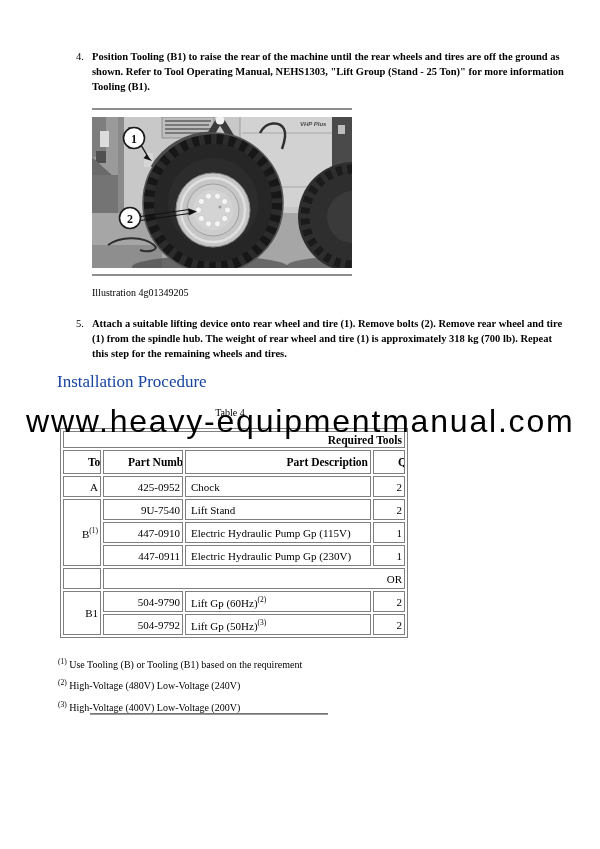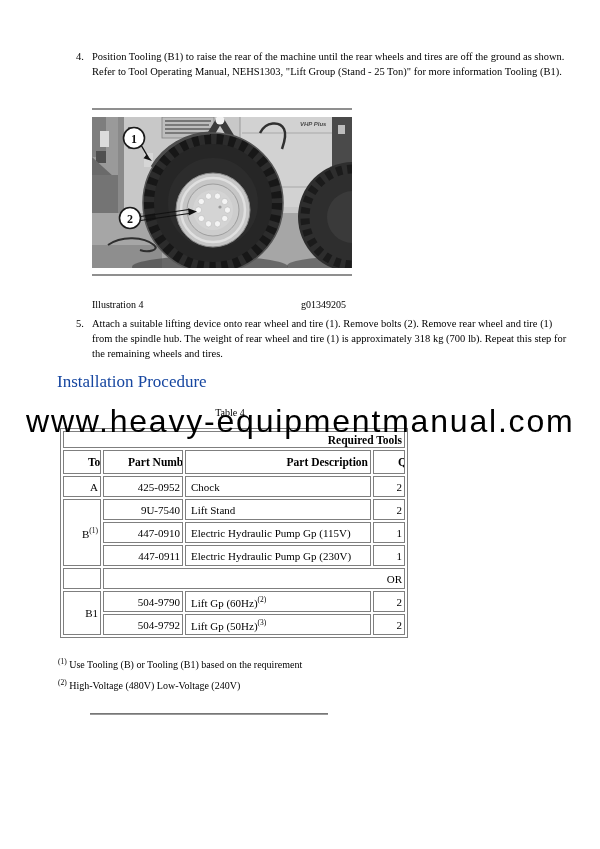--- a/index.html
+++ b/index.html
@@ -1,33 +1,33 @@
 <!DOCTYPE html>
 <html><head>
 <meta charset="utf-8">
 <style>
   html,body{margin:0;padding:0;background:#ffffff;}
   #page{position:relative;width:600px;height:849px;background:#ffffff;overflow:hidden;
         font-family:"Liberation Serif", serif;color:#000;}
 
   .step{position:absolute;display:flex;font-size:10.5px;line-height:15px;}
   .step .num{width:16px;flex:none;}
-  .step .txt{width:477px;}
+  .step .txt{width:477px;font-weight:bold;}
   #step4{left:76px;top:49px;}
   #step5{left:76px;top:316px;}
 
   .rule{position:absolute;height:2px;background:#8f8f8f;}
   #rule-top{left:92px;top:108px;width:260px;}
   #rule-bottom{left:92px;top:274px;width:260px;}
   #rule-footer{left:90px;top:713px;width:238px;background:#9a9a9a;border-top:1px solid #777;height:1px;}
 
   #photo{position:absolute;left:92px;top:117px;width:260px;height:151px;}
 
   #caption{position:absolute;left:92px;top:287px;width:254px;display:flex;
-           justify-content:space-between;font-size:10px;margin-top:12px;}
+           justify-content:flex-start;font-size:10px;}
 
   #heading{position:absolute;left:57px;top:372px;font-size:17px;font-weight:normal;color:#1646a0;}
 
   #table-caption{position:absolute;left:60px;top:407px;width:340px;text-align:center;font-size:10px;}
 
   #tools-table{position:absolute;left:60px;top:428px;width:340px;
                border-collapse:separate;border-spacing:2px;border:1px solid #7f7f7f;
                table-layout:fixed;background:#fff;}
   #tools-table th,#tools-table td{border:1px solid #7f7f7f;font-size:11px;padding:0 2px;
                text-align:right;overflow:hidden;white-space:nowrap;font-family:"Liberation Serif",serif;}
@@ -228,19 +228,22 @@
   </tbody>
     </table>
 
   <div id="footnotes">
     <div class="footnote">
       <sup>(1)</sup> <span>Use Tooling (B) or Tooling (B1) based on the requirement</span>
     </div>
     <div class="footnote">
       <sup>(2)</sup> <span>High-Voltage (480V) Low-Voltage (240V)</span>
     </div>
+    <div class="footnote">
+      <sup>(3)</sup> <span>High-Voltage (400V) Low-Voltage (200V)</span>
+    </div>
   </div>
 
   <div class="rule" id="rule-footer"></div>
 
   <div id="watermark">www.heavy-equipmentmanual.com</div>
 
 </div>
 
 </body></html>

